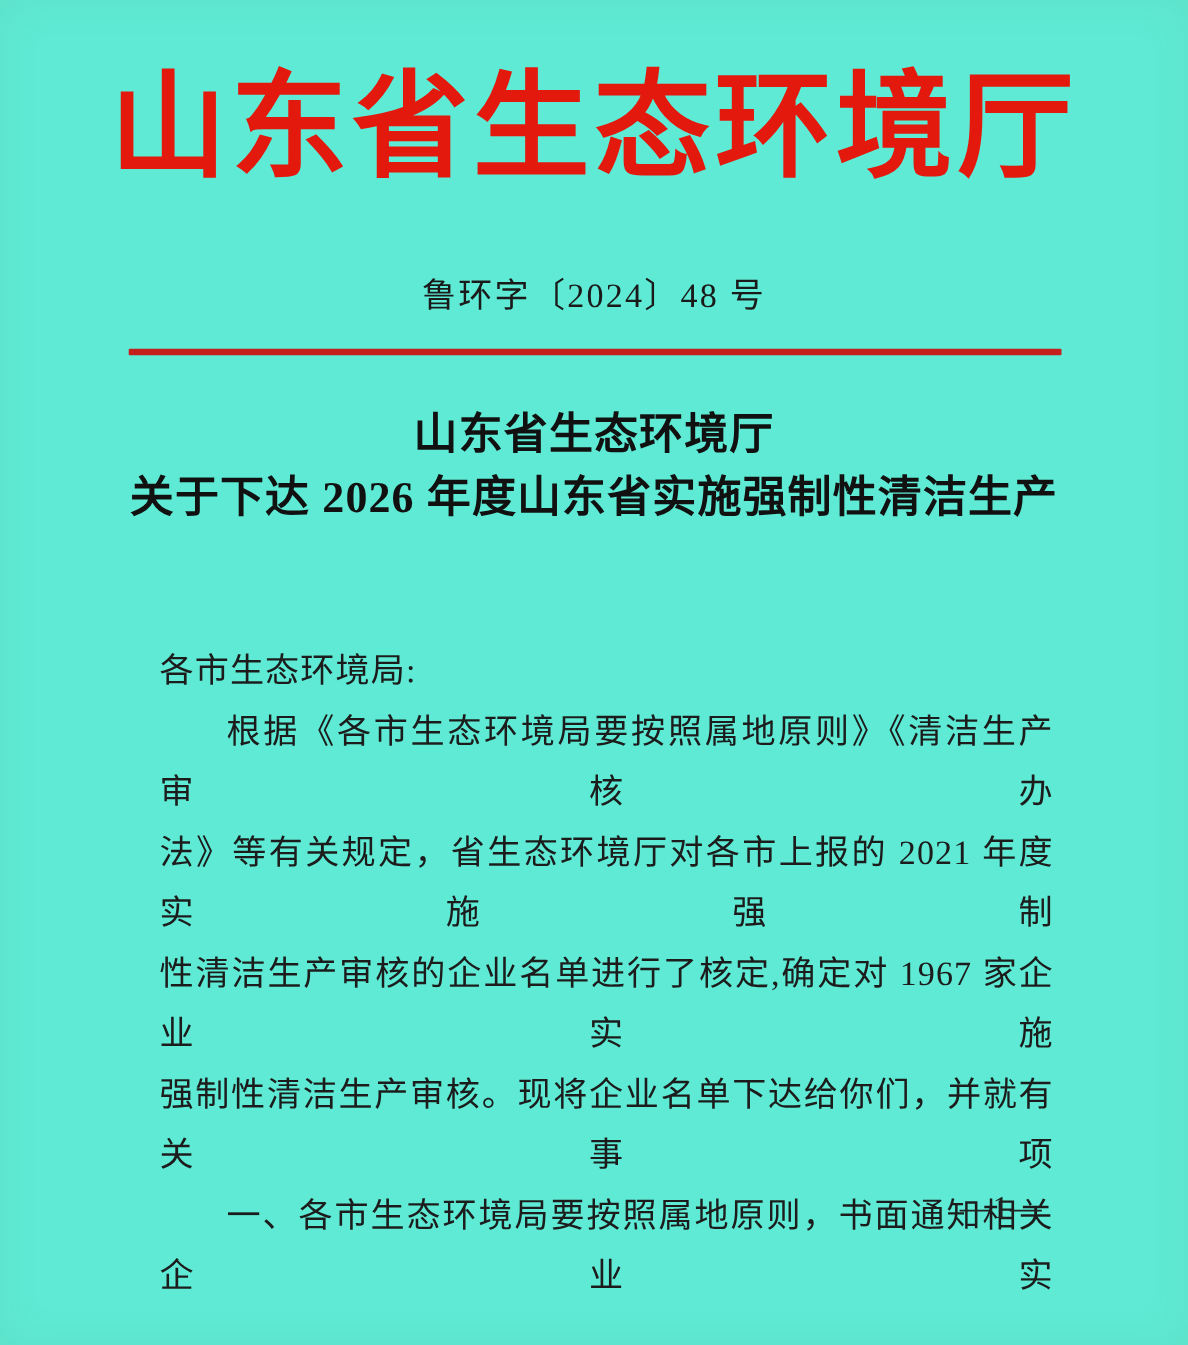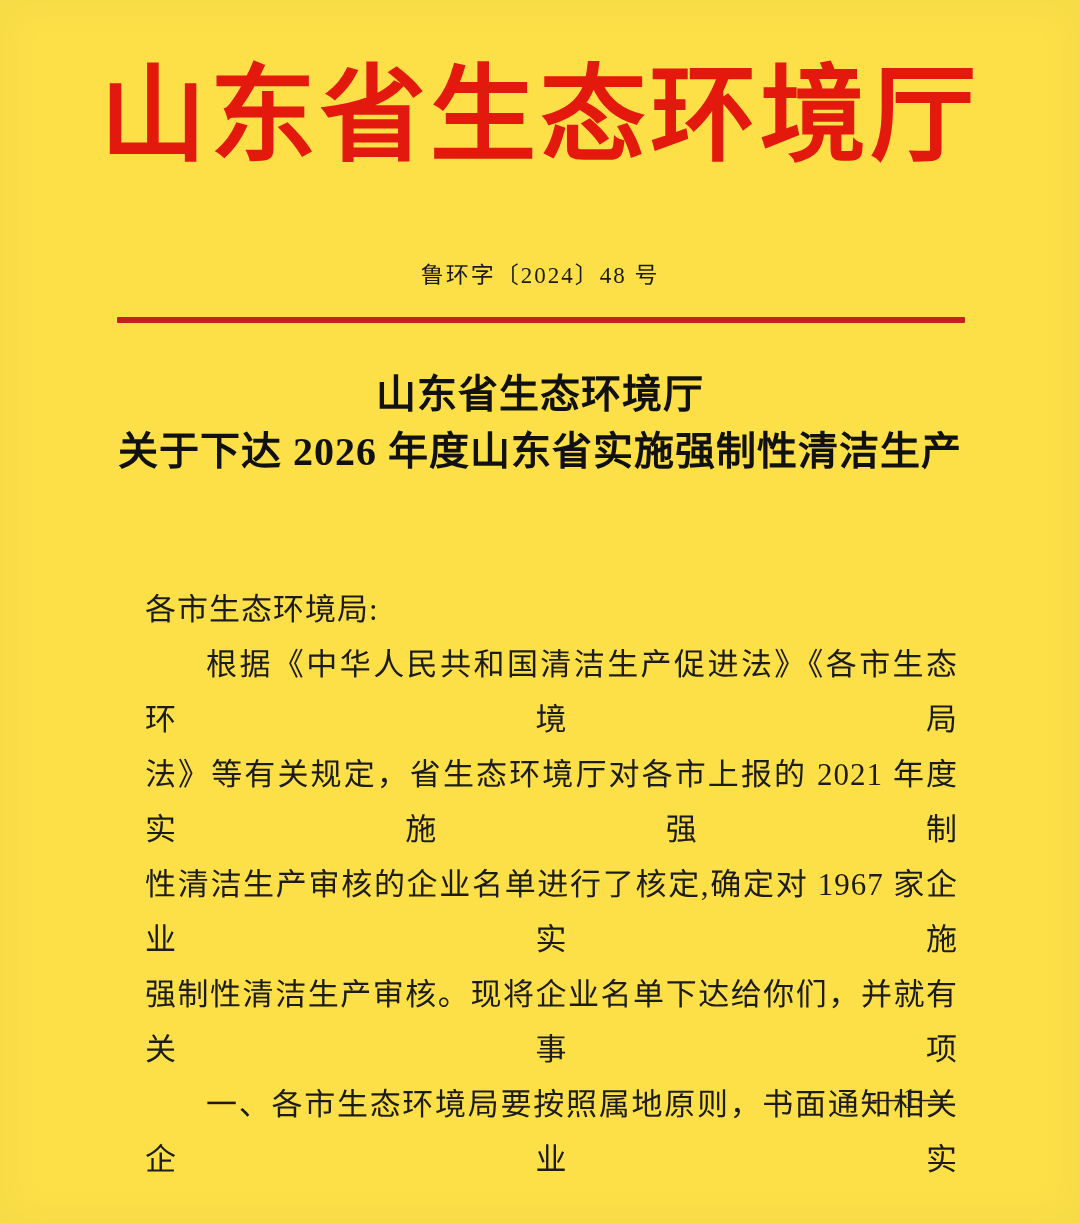--- a/index.html
+++ b/index.html
@@ -5,21 +5,21 @@
   html, body {
     margin: 0;
     padding: 0;
     background: #ffffff;
   }
   .page {
     position: relative;
     width: 1080px;
     height: 1223px;
     margin: 0 auto;
-    background: #fde047;
+    background: #5eead4;
     box-shadow: inset 0 0 40px rgba(120,110,90,0.07);
     overflow: hidden;
     font-family: "Liberation Serif", serif;
     color: #1d1d1d;
   }
 
   
   .letterhead {
     position: absolute;
     top: 52px;
@@ -30,25 +30,25 @@
     line-height: 1.22;
     font-weight: bold;
     letter-spacing: 4px;
     white-space: nowrap;
     font-family: "Liberation Serif", serif;
   }
 
   
   .doc-number {
     position: absolute;
-    top: 256px;
+    top: 243px;
     left: 0;
     right: 0;
     text-align: center;
-    font-size: 23px;
+    font-size: 31px;
     letter-spacing: 2px;
     color: #1a1a1a;
   }
 
   
   .red-rule {
     position: absolute;
     top: 317px;
     left: 117px;
     width: 848px;
@@ -121,21 +121,21 @@
 
   <div class="title-block">
     <div class="title-line">山东省生态环境厅</div>
     <div class="title-line">关于下达 2026 年度山东省实施强制性清洁生产</div>
   </div>
 
   <div class="body-block">
     <div class="line salutation">各市生态环境局:</div>
     <div>
         <div class="paragraph">
-          <div class="line indent fill">根据《中华人民共和国清洁生产促进法》《各市生态环境局</div>
+          <div class="line indent fill">根据《各市生态环境局要按照属地原则》《清洁生产审核办</div>
           <div class="line fill">法》等有关规定，省生态环境厅对各市上报的 2021 年度实施强制</div>
           <div class="line fill">性清洁生产审核的企业名单进行了核定,确定对 1967 家企业实施</div>
           <div class="line fill">强制性清洁生产审核。现将企业名单下达给你们，并就有关事项</div>
         </div>
         <div class="paragraph">
           <div class="line indent fill">一、各市生态环境局要按照属地原则，书面通知相关企业实</div>
         </div>
       </div>
   </div>
 

